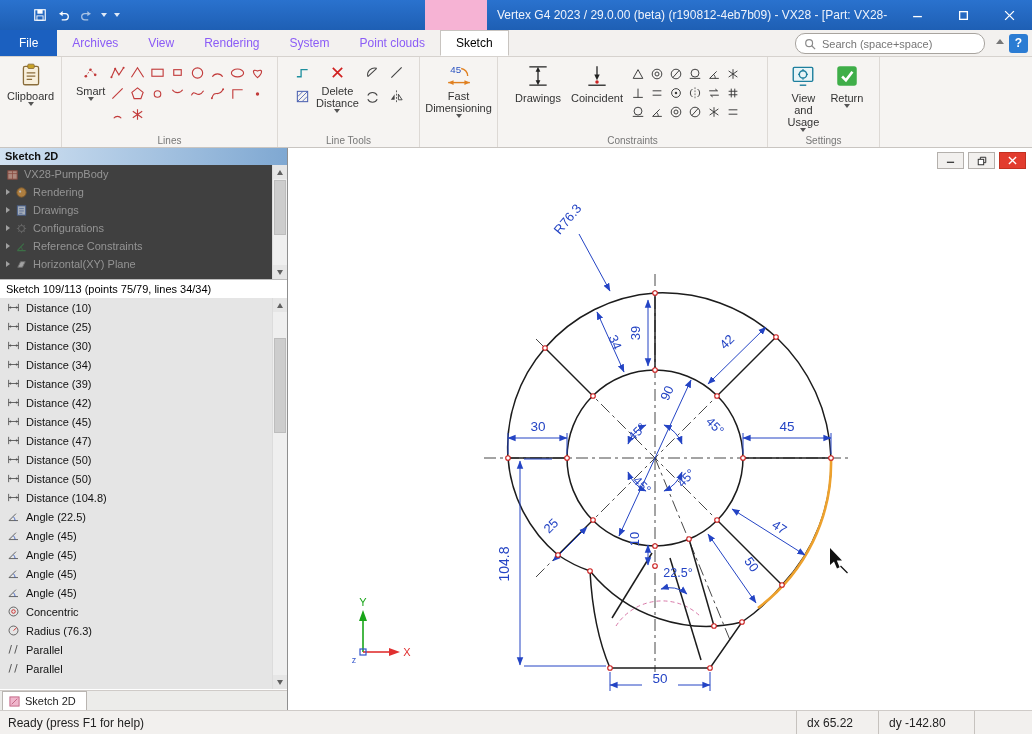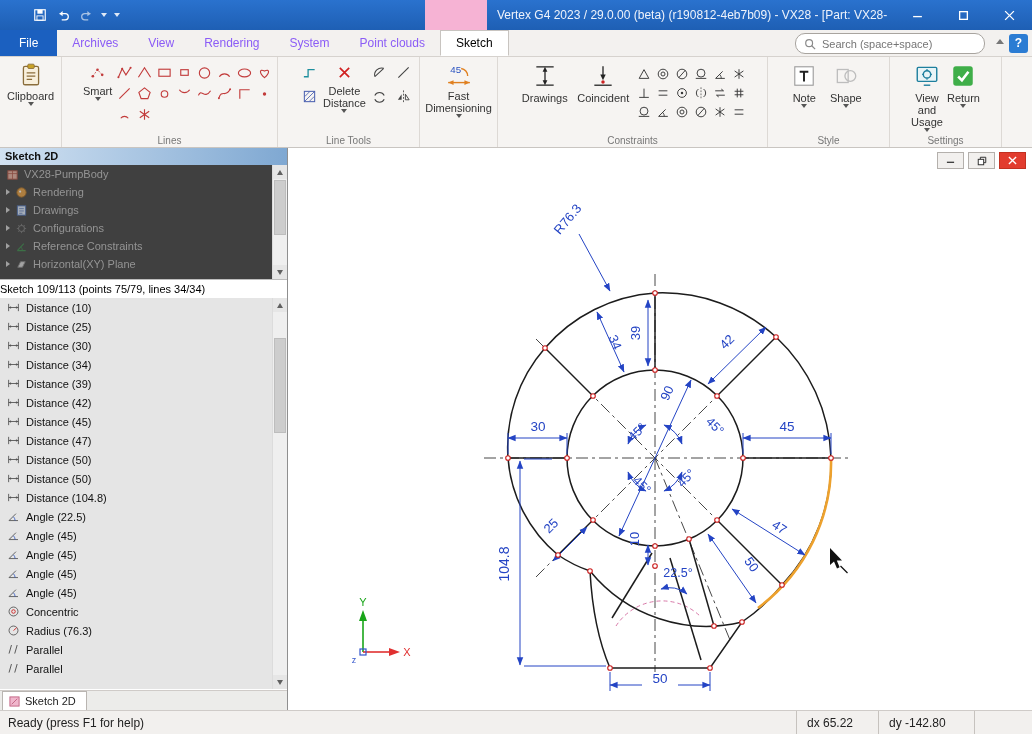--- a/index.html
+++ b/index.html
@@ -21,39 +21,39 @@
 .menubar{position:absolute;left:0;top:30px;width:1032px;height:27px;background:#f3f1ef;border-bottom:1px solid #d6d2ce;display:flex;}
 .mtab{padding:0 15px;line-height:26px;font-size:12px;color:#8b5cf6;}
 .mtab.file{background:#1b60c0;color:#fff;padding:0 19px;}
 .mtab.active{background:#fff;border:1px solid #c8c4c0;border-bottom:1px solid #fff;color:#000;line-height:24px;}
 .searchbox{position:absolute;right:47px;top:3px;width:190px;height:21px;border:1px solid #a8a49f;border-radius:10px;background:#fff;display:flex;align-items:center;padding:0 8px;gap:6px;}
 .searchbox input{border:none;outline:none;flex:1;font-size:11px;color:#777;background:transparent;font-family:"Liberation Sans",sans-serif;}
 .collapsecar{position:absolute;right:28px;top:9px;width:0;height:0;border-left:4px solid transparent;border-right:4px solid transparent;border-bottom:5px solid #777;}
 .helpbtn{position:absolute;right:4px;top:4px;width:19px;height:19px;background:#2b7cd3;color:#fff;border-radius:3px;text-align:center;line-height:19px;font-size:12px;font-weight:bold;}
 
 .ribbon{position:absolute;left:0;top:57px;width:1032px;height:91px;background:#f6f4f2;border-bottom:1px solid #c9c5c1;display:flex;}
-.rgroup{position:relative;height:100%;border-right:1px solid #ddd9d5;padding:3px 19px 14px;display:flex;align-items:flex-start;}
+.rgroup{position:relative;height:100%;border-right:1px solid #ddd9d5;padding:3px 12px 14px;display:flex;align-items:flex-start;}
 .rglabel{position:absolute;bottom:1px;left:0;width:100%;text-align:center;font-size:10px;color:#777;}
 .bbtn{display:flex;flex-direction:column;align-items:center;padding:2px;text-align:center;}
 .blbl{font-size:11px;color:#333;line-height:12px;margin-top:2px;}
 .sic{width:20px;height:21px;display:flex;align-items:center;justify-content:center;color:#c23b3b;}
 .sic svg{width:15px;height:15px;}
 .cic{width: 19px;height:19px;display:flex;align-items:center;justify-content:center;color:#3a3a3a;}
 .cic svg{width:14px;height:14px;}
 .lgrid{display:grid;grid-template-columns:repeat(8,20px);grid-auto-rows:21px;margin-top:2px;}
 .cgrid{display:grid;grid-template-columns:repeat(6,19px);grid-auto-rows:19px;margin-top:4px;}
 .tcol{display:flex;flex-direction:column;gap:3px;padding:2px;}
 
 .lpanel{position:absolute;left:0;top:148px;width:288px;height:562px;background:#fff;border-right:1px solid #8f8f8f;}
 .phdr{height:17px;background:linear-gradient(to right,#d2e2f2,#7fa8d2);font-size:11px;font-weight:bold;color:#111;padding:2px 5px;}
 .tree{position:relative;height:115px;background:#404040;overflow:hidden;border-bottom:1px solid #bdbdbd;}
 .trow{height:18px;display:flex;align-items:center;gap:5px;padding-left:6px;color:#949494;font-size:11px;}
 .tchev{width:0;height:0;border-left:4px solid #a0a0a0;border-top:3.5px solid transparent;border-bottom:3.5px solid transparent;}
 .tic{width:13px;height:13px;opacity:.65;}
-.sinfo{height:18px;line-height:18px;font-size:11px;color:#000;background:#fff;}
+.sinfo{height:18px;line-height:18px;font-size:11px;color:#000;padding-left:6px;background:#fff;}
 .clist{position:relative;height:391px;background:#e5e5e5;overflow:hidden;}
 .crow{height:19px;display:flex;align-items:center;gap:6px;padding-left:7px;font-size:11px;color:#111;}
 .crow svg{width:13px;height:13px;color:#555;}
 .vscroll{position:absolute;right:0;top:0;bottom:0;width:15px;background:#efefef;border-left:1px solid #dcdcdc;}
 .sbtn{position:absolute;left:0;width:14px;height:14px;display:flex;align-items:center;justify-content:center;background:#e6e6e6;}
 .tri-up{width:0;height:0;border-left:3.5px solid transparent;border-right:3.5px solid transparent;border-bottom:5px solid #606060;}
 .tri-dn{width:0;height:0;border-left:3.5px solid transparent;border-right:3.5px solid transparent;border-top:5px solid #606060;}
 .thumb{position:absolute;left:1px;width:12px;background:#cdcdcd;border:1px solid #bdbdbd;}
 .ptabs{position:absolute;left:0;bottom:0;width:100%;height:20px;background:#ececea;border-top:1px solid #cfcbc8;display:flex;align-items:flex-end;}
 .ptab{height:19px;background:#fff;border:1px solid #b9b5b1;border-bottom:none;display:flex;align-items:center;gap:5px;padding:0 10px 0 6px;font-size:11px;margin-left:2px;}
@@ -609,37 +609,20 @@
         </span>
       <span class="cic">
           <svg>
             <use href="#sy-chor"></use>
           </svg>
         </span>
     </div>
     <div class="rglabel">Constraints</div>
   </div>
 
-  <div class="rgroup" style="width:122px;">
-    <div class="bbtn" style="width:44px;">
-      <svg width="26" height="28" viewBox="0 0 24 24">
-          <use href="#sy-note"></use>
-        </svg>
-      <span class="blbl">Note</span>
-      <span class="car"></span>
-    </div>
-    <div class="bbtn" style="width:62px;">
-      <svg width="26" height="28" viewBox="0 0 24 24">
-          <use href="#sy-shape"></use>
-        </svg>
-      <span class="blbl">Shape</span>
-      <span class="car"></span>
-    </div>
-    <div class="rglabel">Style</div>
-  </div>
 
   <div class="rgroup" style="width:112px;">
     <div class="bbtn" style="width:56px;">
       <svg width="26" height="28" viewBox="0 0 24 24">
           <use href="#sy-viewusage"></use>
         </svg>
       <span class="blbl">View and Usage</span>
       <span class="car"></span>
     </div>
     <div class="bbtn" style="width:48px;">

